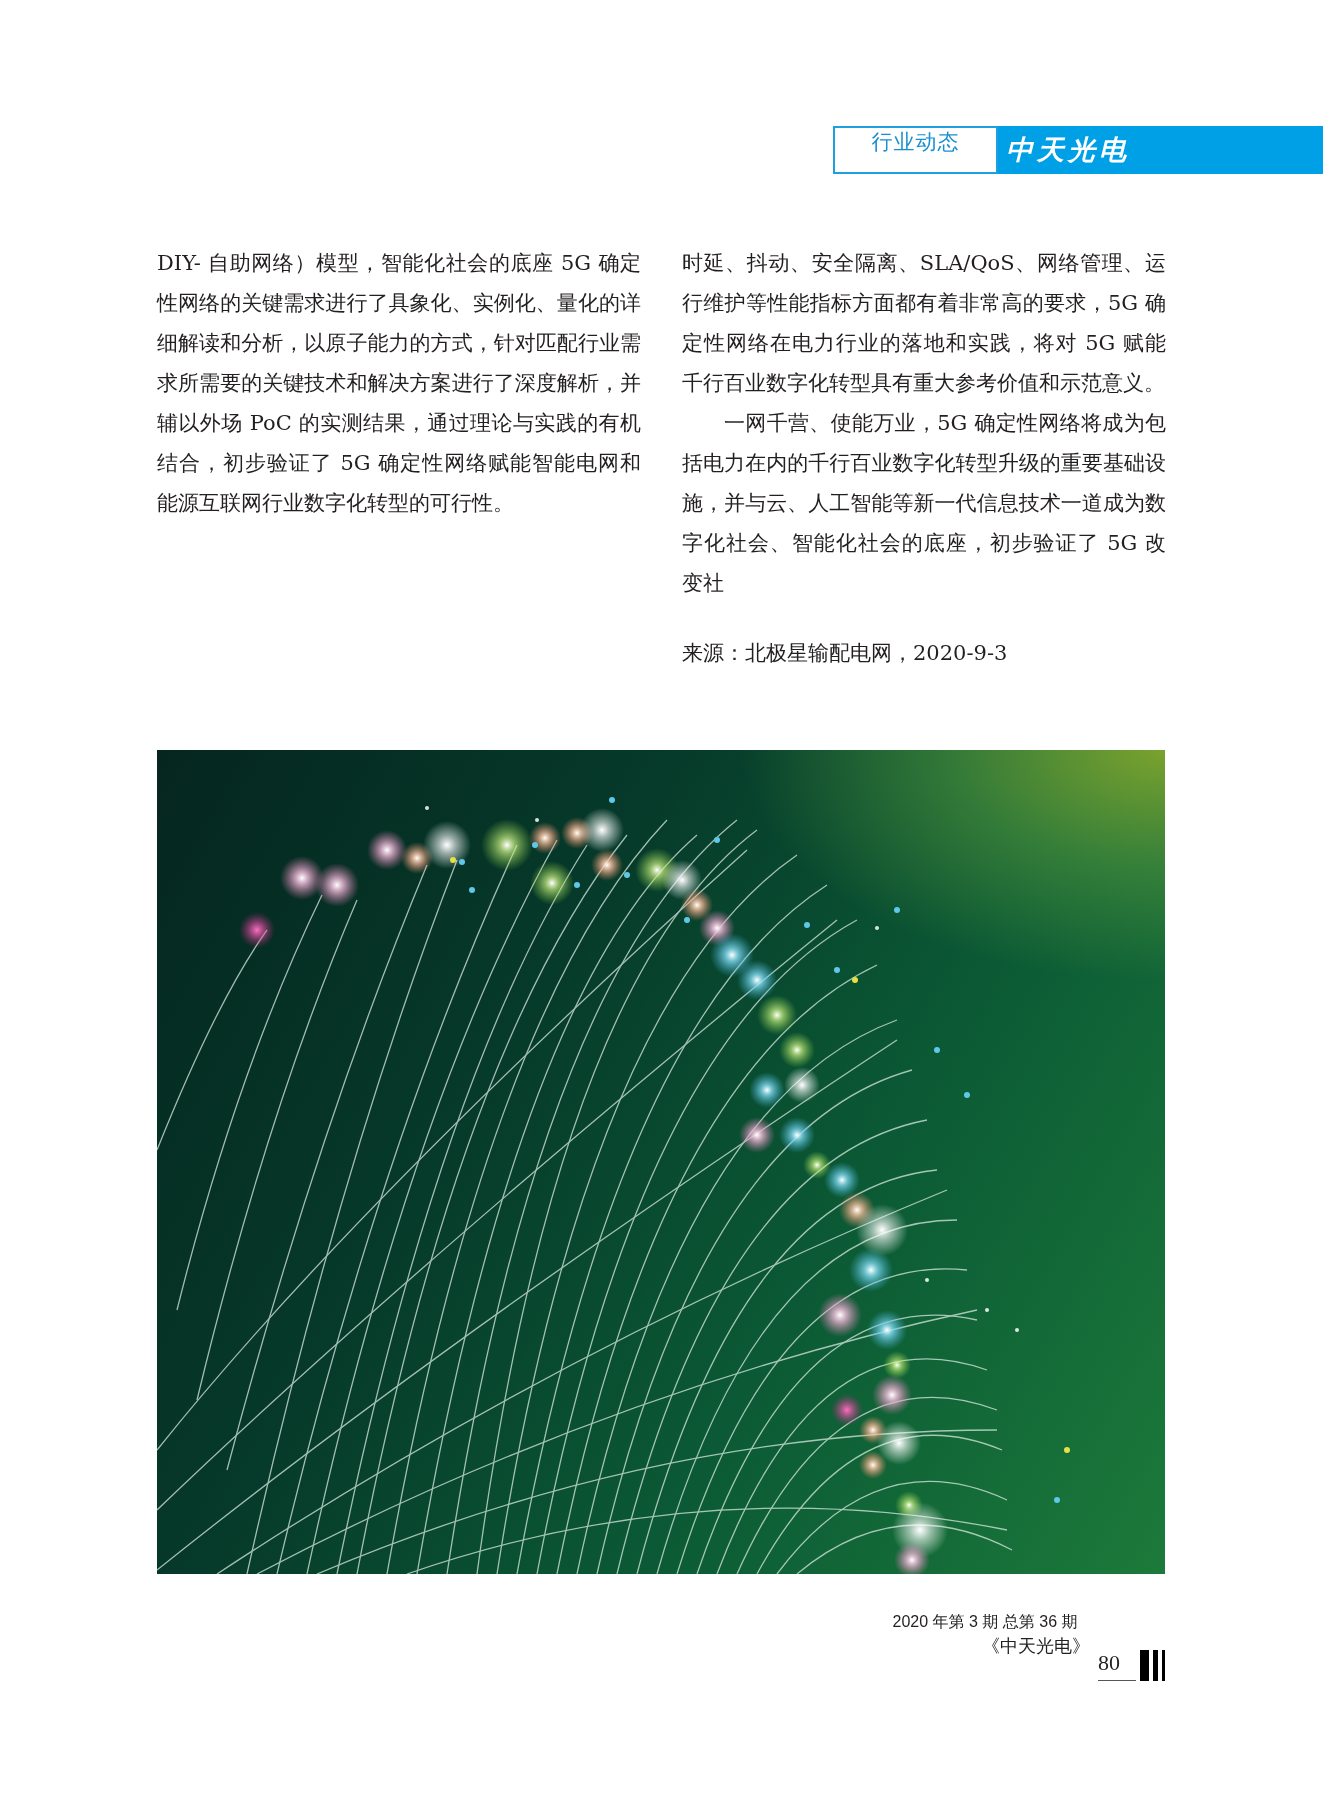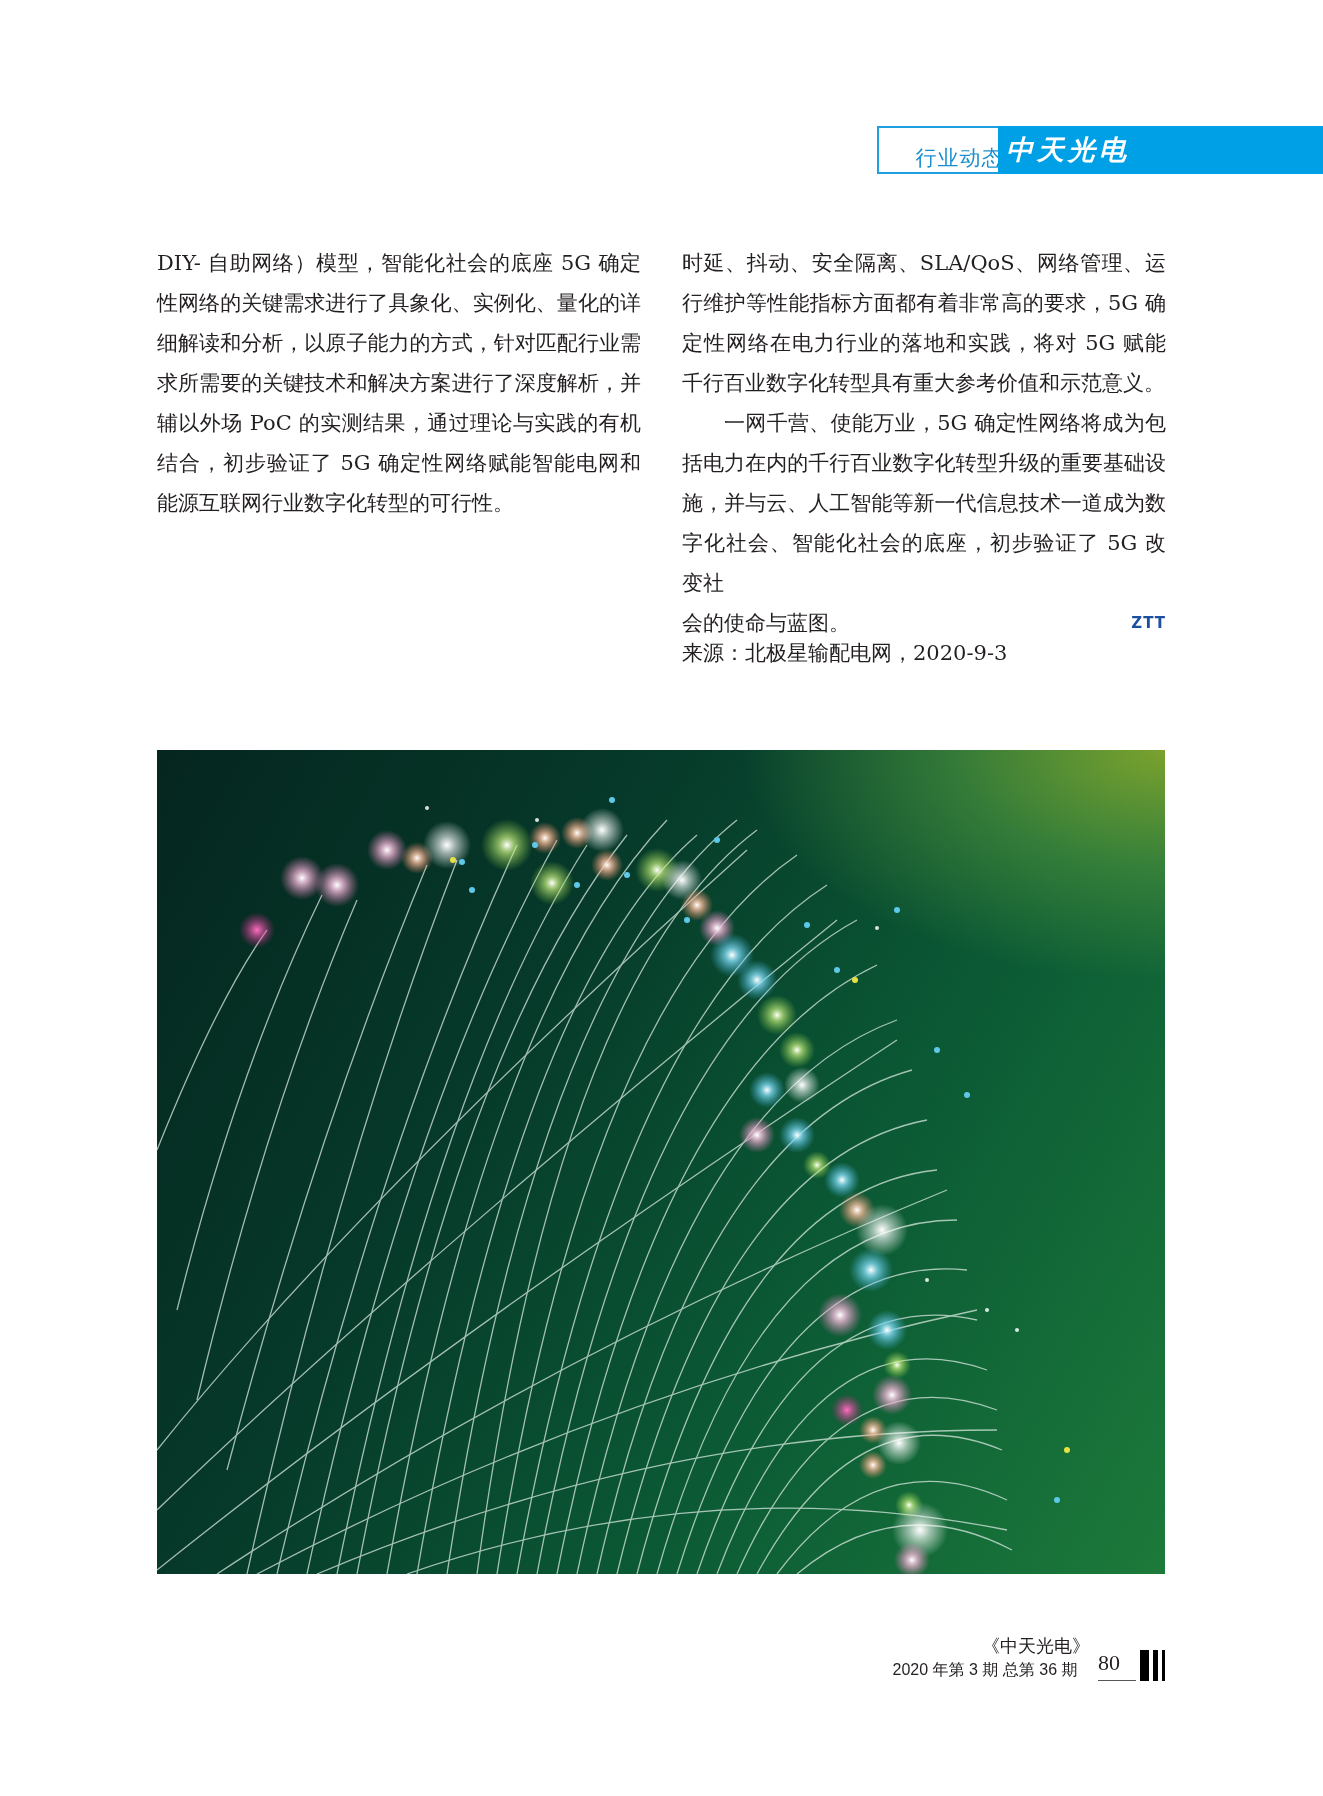--- a/index.html
+++ b/index.html
@@ -1,22 +1,22 @@
 <!DOCTYPE html>
 <html><head>
 <meta charset="utf-8">
 <style>
   html, body { margin:0; padding:0; background:#ffffff; }
   body { width:1323px; height:1796px; position:relative; overflow:hidden;
          font-family:"DejaVu Serif","Liberation Serif",serif; color:#231f20; }
   .header-box { position:absolute; left:833px; top:126px; width:165px; height:48px;
                 border:2px solid #1ea0e0; background:#fff; box-sizing:border-box;
-                display:flex; align-items:flex-end; justify-content:center;
+                display:flex; align-items:flex-start; justify-content:center;
                 font-family:"DejaVu Sans","Liberation Sans",sans-serif;
-                font-size:21px; color:#1a8fd0; letter-spacing:1px;margin-left:44px; }
+                font-size:21px; color:#1a8fd0; letter-spacing:1px; }
   .header-band { position:absolute; left:998px; top:126px; right:0; height:48px;
                  background:#00a0e6; display:flex; align-items:center; padding-left:8px;
                  box-sizing:border-box; }
   .brand { font-family:"DejaVu Serif","Liberation Serif",serif; font-weight:bold;
            font-style:italic; font-size:27px; color:#ffffff; letter-spacing:4px; }
   .col { position:absolute; top:243px; width:484px; font-size:21px; line-height:40px;
          text-align:justify; }
   .col.left { left:157px; }
   .col.right { left:682px; width:484px; }
   .col p { margin:0; }
@@ -26,21 +26,21 @@
          font-size:15px; color:#1c4fa0; letter-spacing:1px; }
   .source { position:absolute; left:682px; width:484px; top:633px; text-align:left;
             font-size:21px; line-height:40px; }
   .photo { position:absolute; left:157px; top:750px; width:1008px; height:824px; overflow:hidden;
            background:
              radial-gradient(ellipse 60% 40% at 100% 0%, #7aa22e 0%, rgba(80,150,60,0.6) 35%, rgba(20,110,60,0) 70%),
              linear-gradient(120deg, #05261f 0%, #063a2a 35%, #0b5a35 65%, #1c7a3a 100%); }
   .photo svg { position:absolute; left:0; top:0; }
   .footer-mag { position:absolute; left:880px; top:1634px; width:210px; text-align:right;
                 font-size:18px; }
-  .footer-issue { position:absolute; left:880px; top:1660px; width:210px; text-align:center;
+  .footer-issue { position:absolute; left:880px; top:1612px; width:210px; text-align:center;
                   font-family:"Liberation Sans","DejaVu Sans",sans-serif; font-size:16px; }
   .page-num { position:absolute; left:1098px; top:1650px; font-size:22px;
               font-family:"Liberation Serif","DejaVu Serif",serif; }
   .page-rule { position:absolute; left:1098px; top:1680px; width:38px; height:1px; background:#555; }
   .bar { position:absolute; top:1650px; height:31px; background:#000; }
 </style>
 </head>
 <body>
 
 <div class="header-box">
@@ -50,24 +50,20 @@
   <span class="brand">中天光电</span>
 </div>
 
 <div class="col left">
   <p>DIY- 自助网络）模型，智能化社会的底座 5G 确定性网络的关键需求进行了具象化、实例化、量化的详细解读和分析，以原子能力的方式，针对匹配行业需求所需要的关键技术和解决方案进行了深度解析，并辅以外场 PoC 的实测结果，通过理论与实践的有机结合，初步验证了 5G 确定性网络赋能智能电网和能源互联网行业数字化转型的可行性。</p>
 </div>
 
 <div class="col right">
   <p>时延、抖动、安全隔离、SLA/QoS、网络管理、运行维护等性能指标方面都有着非常高的要求，5G 确定性网络在电力行业的落地和实践，将对 5G 赋能千行百业数字化转型具有重大参考价值和示范意义。</p>
   <p class="indent">一网千营、使能万业，5G 确定性网络将成为包括电力在内的千行百业数字化转型升级的重要基础设施，并与云、人工智能等新一代信息技术一道成为数字化社会、智能化社会的底座，初步验证了 5G 改变社</p>
-  <div class="ztt-row">
-    <span>会的使命与蓝图。</span>
-    <span class="ztt">ZTT</span>
-  </div>
 </div>
 
 <div class="source">来源：北极星输配电网，2020-9-3</div>
 
 <div class="photo">
   <svg width="1008" height="824" viewBox="0 0 1008 824">
     <defs>
       <radialGradient id="gw">
           <stop offset="0" stop-color="#fff" stop-opacity="1"></stop>
           <stop offset="0.35" stop-color="#fff" stop-opacity="0.6"></stop>

